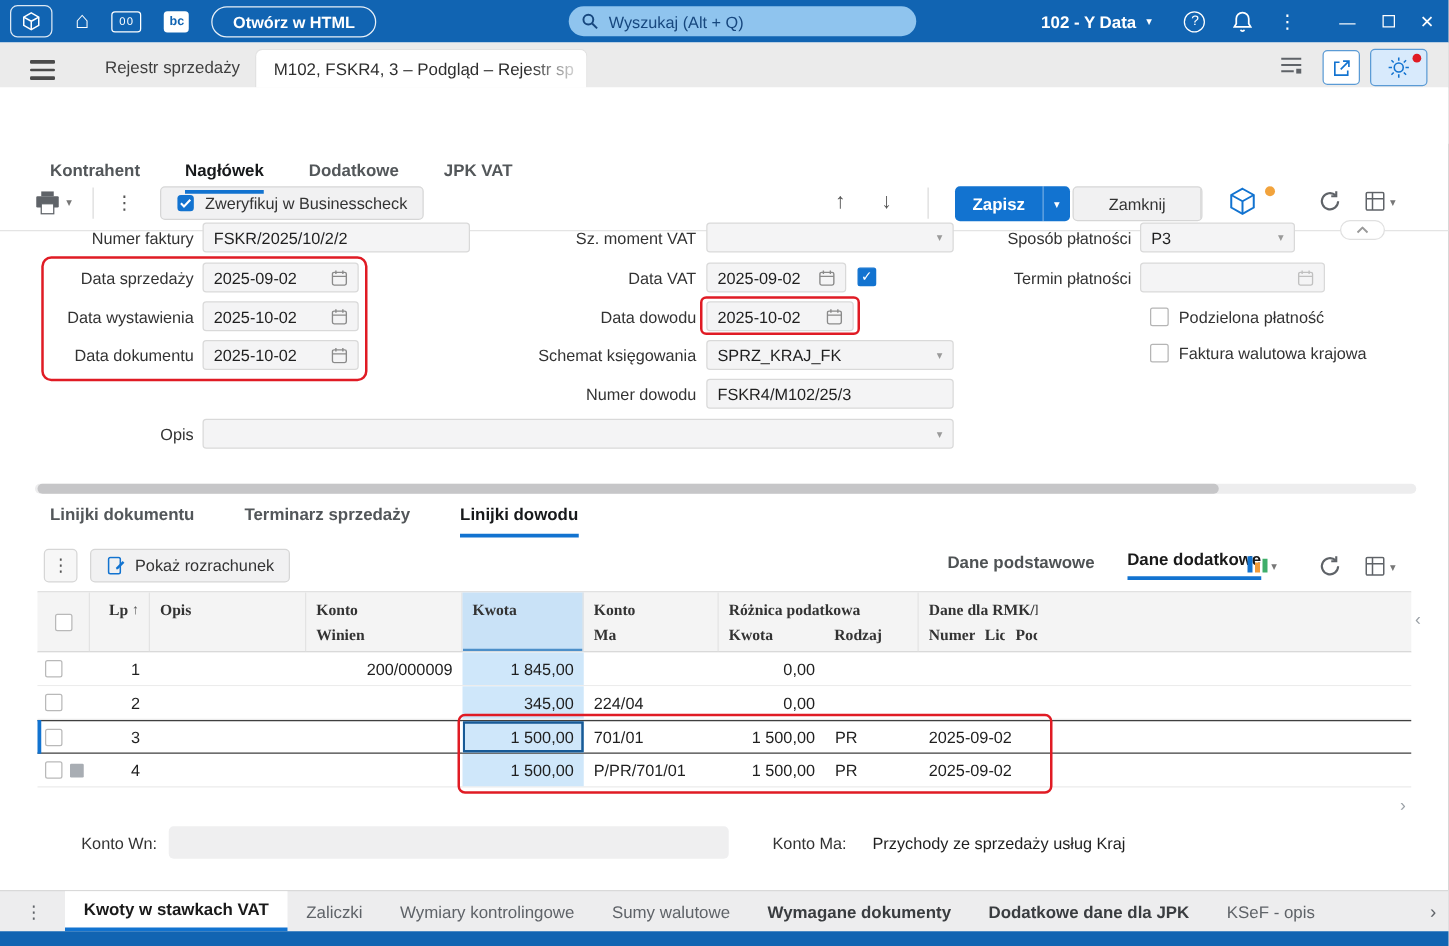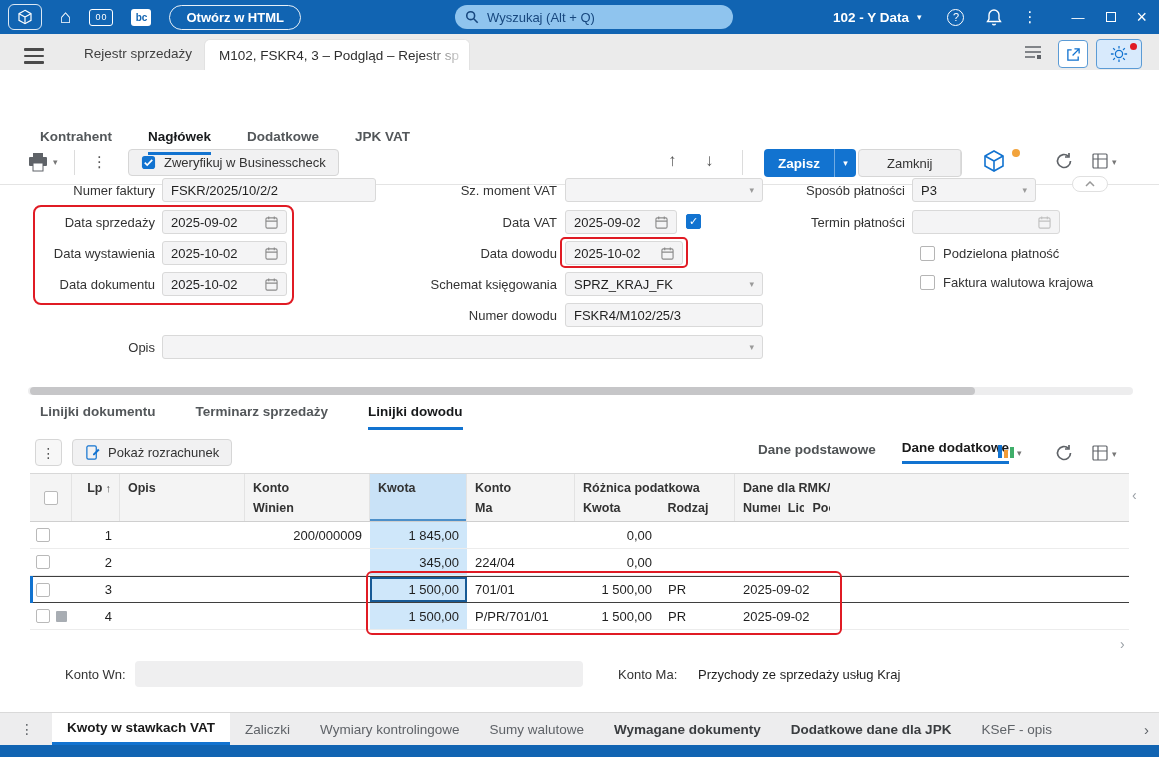--- a/index.html
+++ b/index.html
@@ -83,21 +83,21 @@
               border-radius:4px; background:#fff; }
   .view-tabs { position:absolute; right:150px; top:438px; height:28px; display:flex; gap:26px; align-items:center;
                font-size:13.5px; font-weight:700; color:#4f5355; }
   .view-tabs .vt { position:relative; padding-bottom:6px; }
   .view-tabs .vt.active { color:#1a1a1a; border-bottom:3px solid #1273d0; }
   .bars { display:flex; align-items:flex-end; gap:2px; height:14px; }
   .bars i { width:4px; display:block; }
 
   
   .table { position:absolute; left:30px; top:473px; width:1099px; border-top:1px solid #d8d8d8; z-index:1; }
-  .hdr-cols { display:grid; grid-template-columns:42px 48px 125px 125px 97px 108px 160px 95px 299px; }
+  .hdr-cols { display:grid; grid-template-columns:42px 48px 125px 125px 97px 108px 160px 95px 299px;font-family:Liberation Serif, serif; }
   .grid-cols { display:grid; grid-template-columns:42px 48px 125px 125px 97px 108px 85px 75px 95px 170px 62px 67px; }
   .thead { background:#f4f4f4; height:48px; border-bottom:1px solid #cfcfcf; font-size:12.5px; font-weight:700; color:#333; }
   .hc { padding:4px 8px 0; border-right:1px solid #e3e3e3; line-height:20px; white-space:nowrap; overflow:hidden; }
   .hc.grp { padding:4px 0 0; }
   .hc.grp .top { padding-left:8px; display:block; }
   .hc.grp .sub { display:flex; }
   .hc.grp .sub span { padding:0 8px; white-space:nowrap; overflow:hidden; }
   .hk { background:#c9e2f7; box-shadow:inset 0 -2px 0 #4c8fc9; }
   .hcheck { display:flex; align-items:center; justify-content:center; padding:0; }
   .trow { height:27px; border-bottom:1px solid #ececec; background:#fff; font-size:13px; color:#1f1f1f; }

